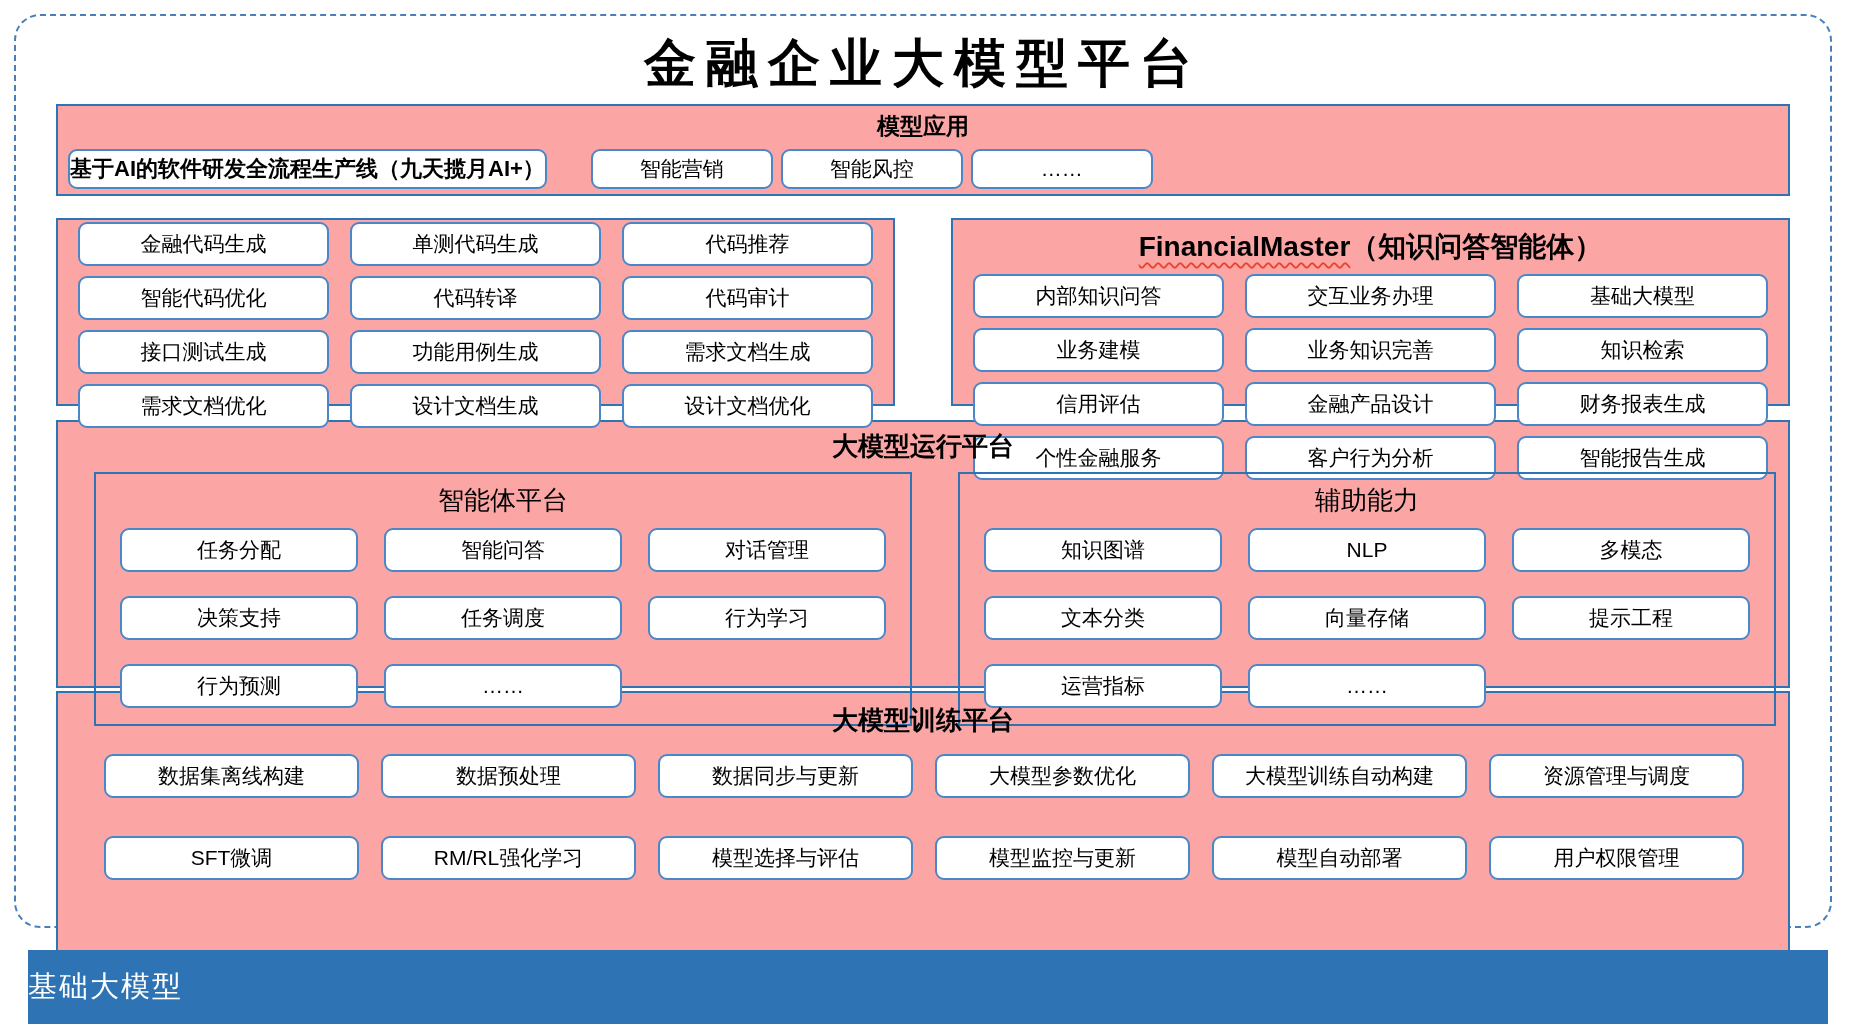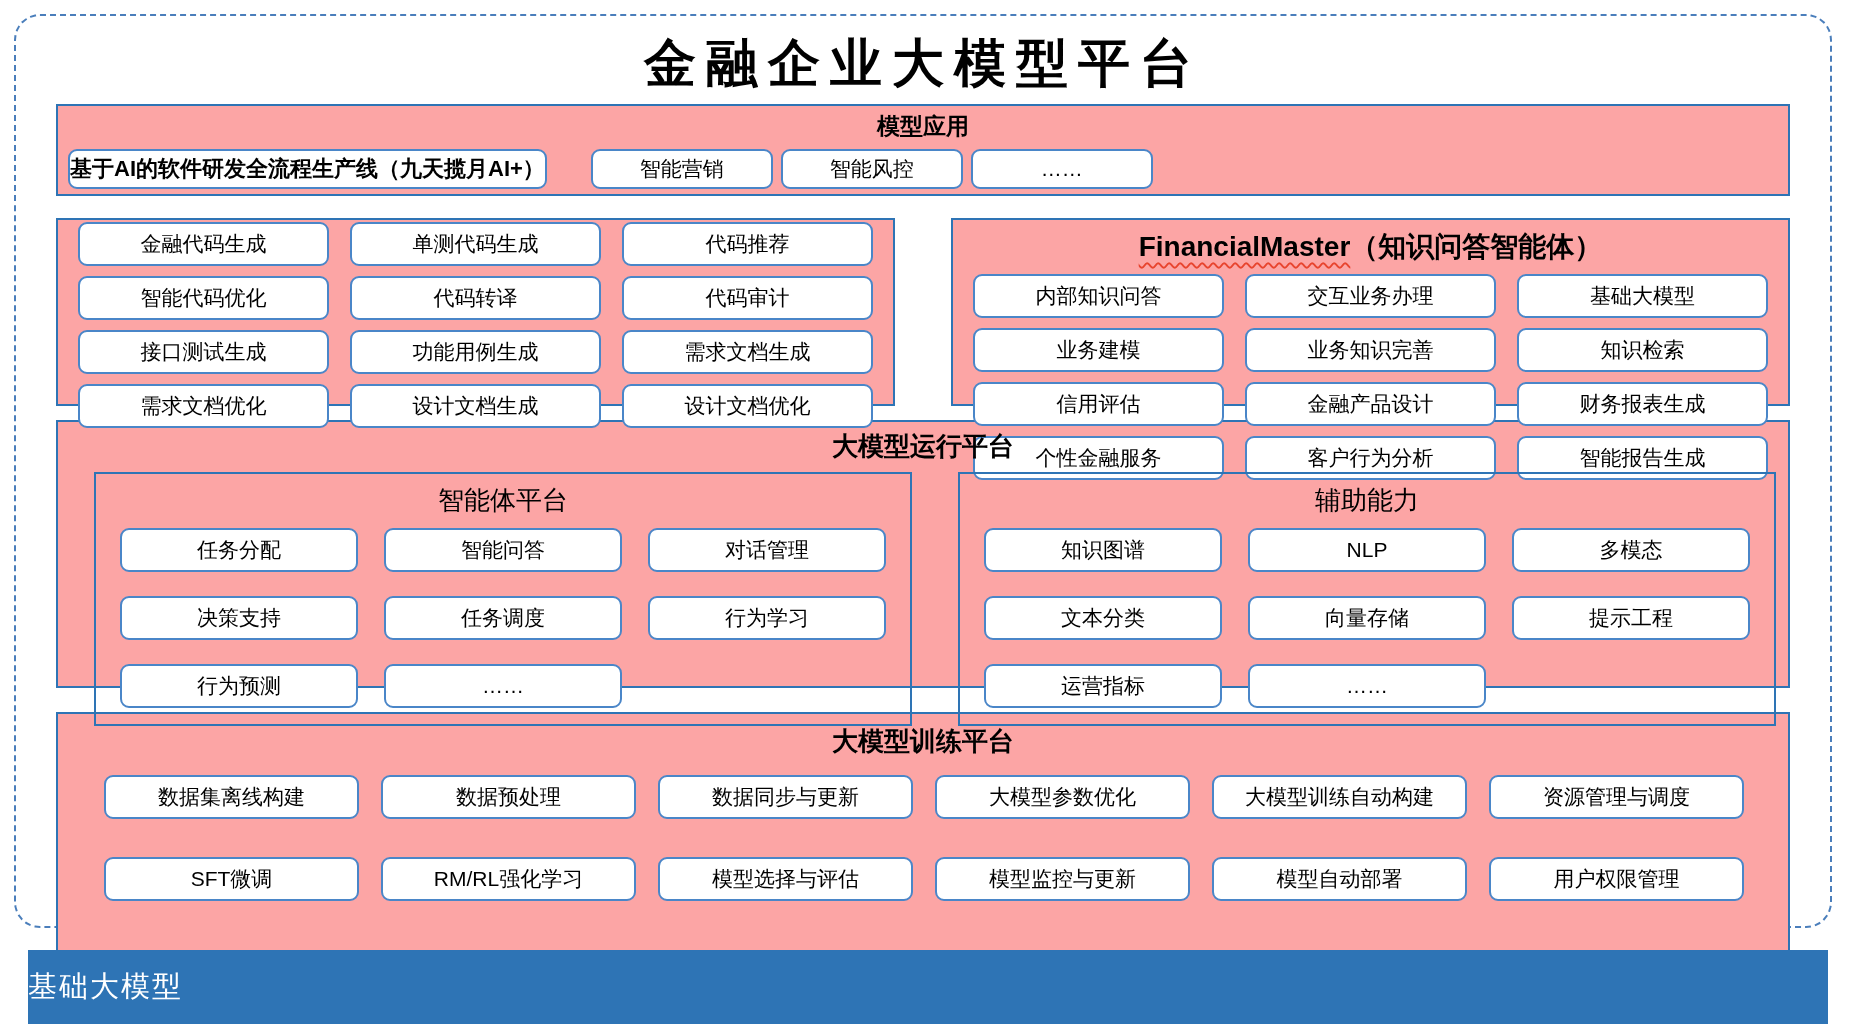--- a/index.html
+++ b/index.html
@@ -77,21 +77,21 @@
     border:2px solid var(--section_border,#2e74b5);
     box-sizing:border-box;
     padding:0 24px 16px 24px;
   }
   .panel-title{
     text-align:center;font-size:26px;font-weight:400;
     padding:9px 0 10px 0;
   }
   .panel .grid4{gap:24px 26px;}
   
-  .sec-training{margin-top:24px;height:270px;}
+  .sec-training{margin-top:3px;height:270px;}
   .sec-training .section-header{font-size:26px;padding:10px 0 16px 0;}
   .grid6{display:grid;grid-template-columns:repeat(6,1fr);gap:38px 22px;padding:0 44px 0 46px;}
   
   .foundation-bar{
     position:absolute;left:28px;top:950px;width:1800px;height:74px;
     background:var(--bar_bg,#2e74b5);
     color:#ffffff;
     display:flex;align-items:center;justify-content:flex-start;
     font-size:29px;font-weight:500;letter-spacing:2px;
   }

